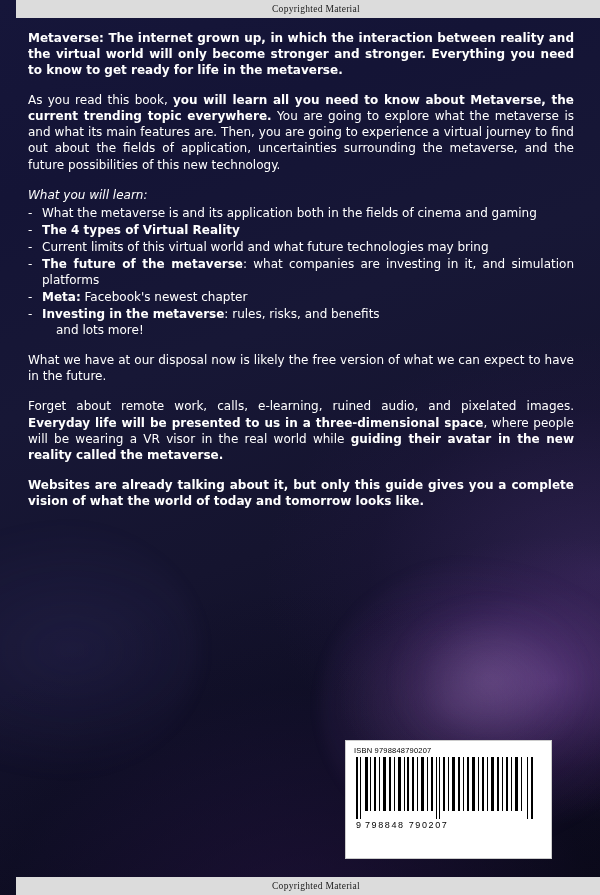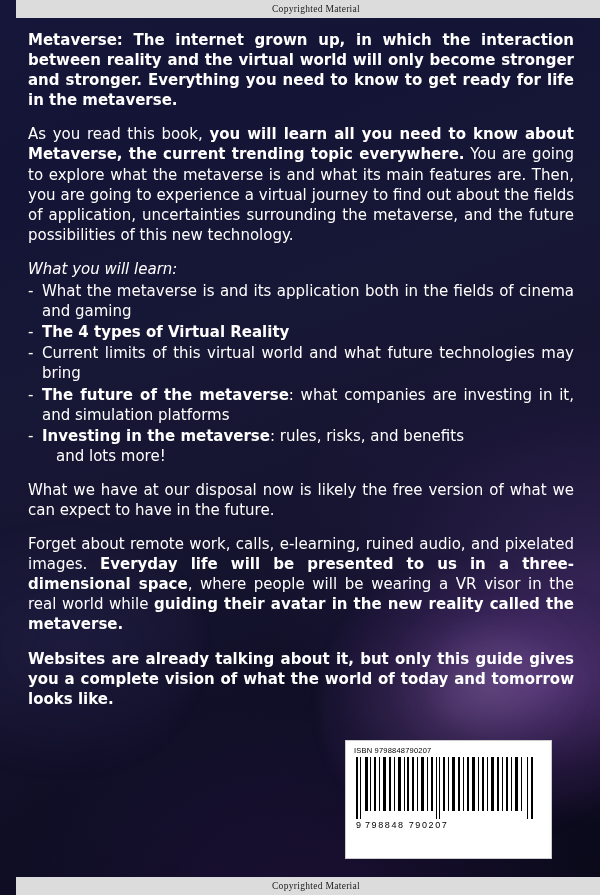--- a/index.html
+++ b/index.html
@@ -64,21 +64,21 @@
   }
   .topbar { top: 0; }
   .bottombar { bottom: 0; }
 
   .content {
     position: absolute;
     left: 28px;
     top: 30px;
     width: 546px;
     color: #ffffff;
-    font-size: 15px;
+    font-size: 12px;
     line-height: 1.34;
     text-align: justify;
     font-family: "DejaVu Sans", sans-serif;
   }
   .para {
     margin: 0 0 14px 0;
     text-align: justify;
   }
   b, .b { font-weight: bold; }
 
@@ -212,20 +212,23 @@
         <span>What the metaverse is and its application both in the fields of cinema and gaming</span><b></b><span></span>
       </li>
       <li>
         <span></span><b>The 4 types of Virtual Reality</b><span></span>
       </li>
       <li>
         <span>Current limits of this virtual world and what future technologies may bring</span><b></b><span></span>
       </li>
       <li>
         <span></span><b>The future of the metaverse</b><span>: what companies are investing in it, and simulation platforms</span>
+      </li>
+      <li>
+        <span></span><b>Meta:</b><span> Facebook's newest chapter</span>
       </li>
       <li>
         <span></span><b>Investing in the metaverse</b><span>: rules, risks, and benefits</span>
         <span class="sub">and lots more!</span>
       </li>
     </ul>
 
     <p class="para">What we have at our disposal now is likely the free version of what we can expect to have in the future.</p>
 
     <p class="para">

